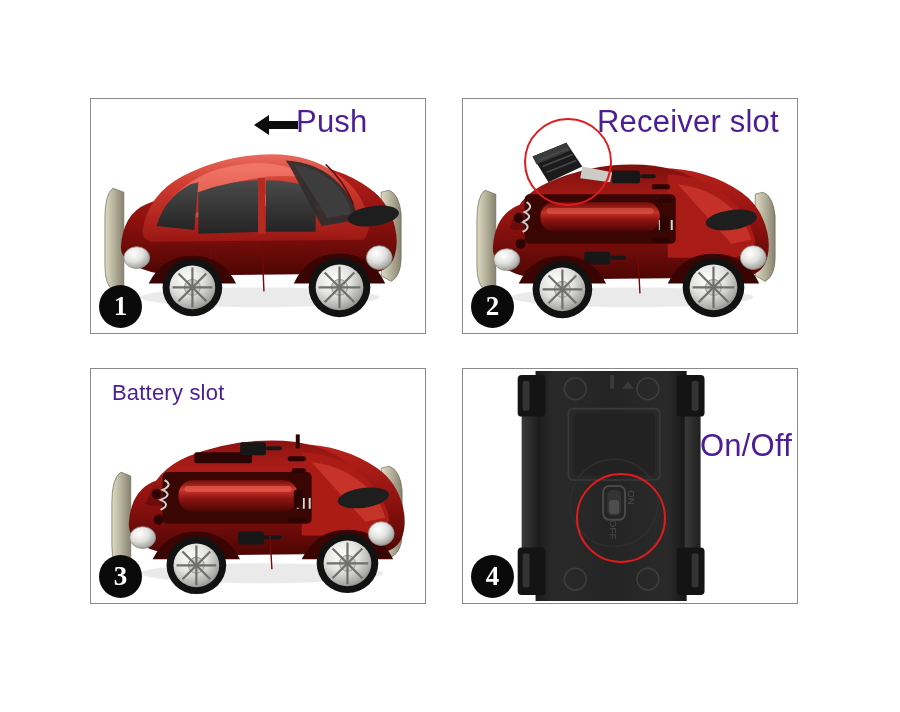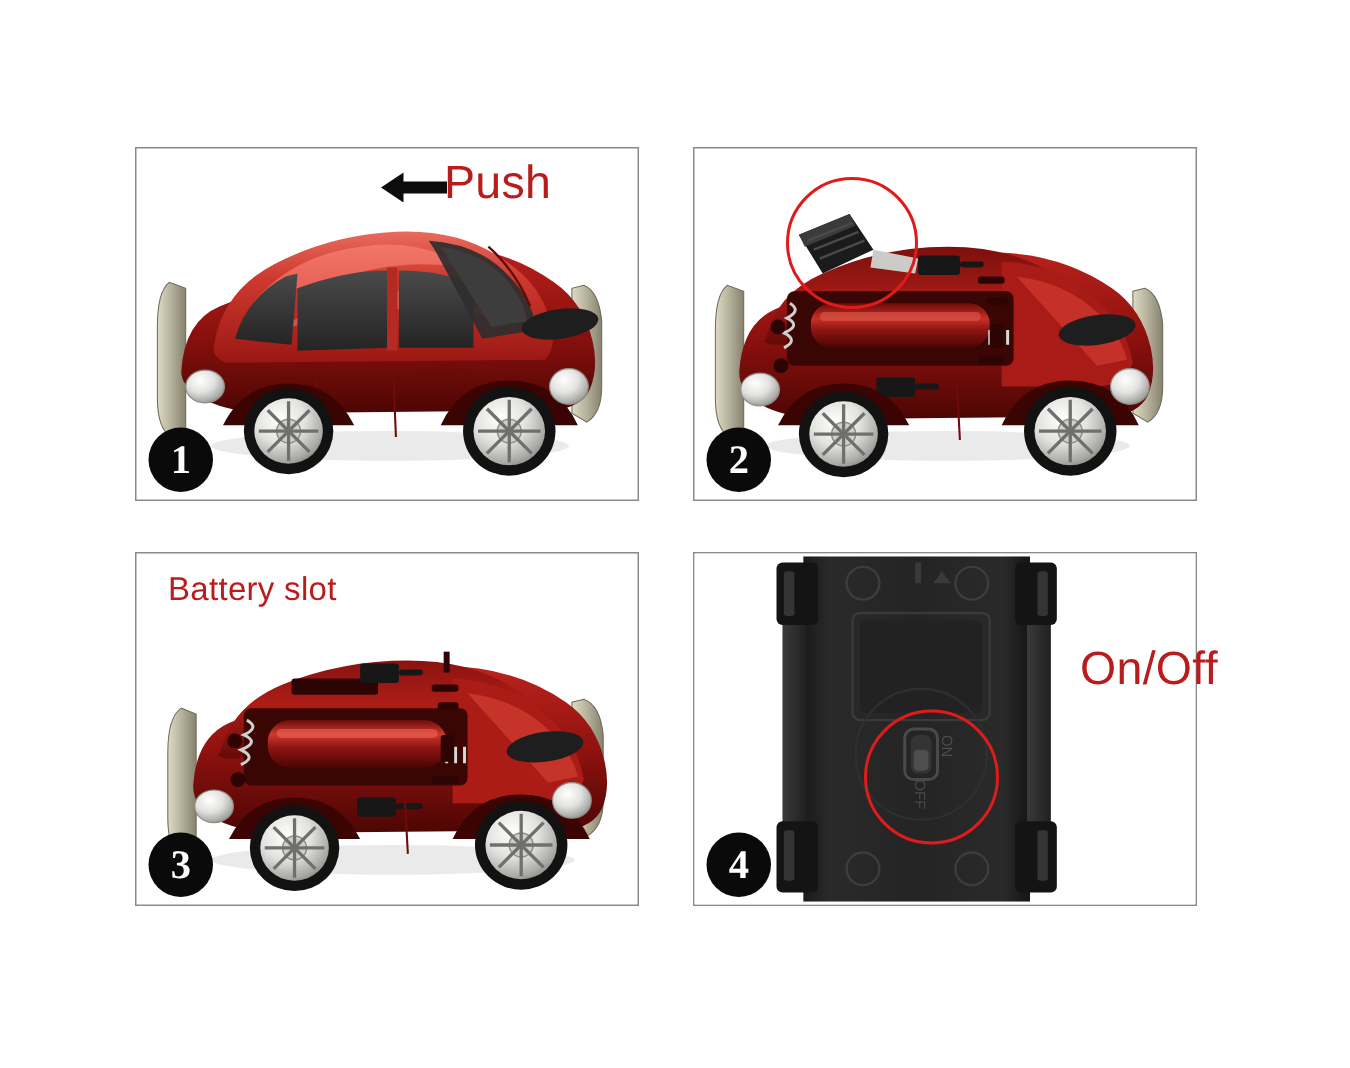--- a/index.html
+++ b/index.html
@@ -17,28 +17,28 @@
     overflow:hidden;
     box-sizing:border-box;
   }
   #panel1{left:90px;  top:98px;  width:336px; height:236px;}
   #panel2{left:462px; top:98px;  width:336px; height:236px;}
   #panel3{left:90px;  top:368px; width:336px; height:236px;}
   #panel4{left:462px; top:368px; width:336px; height:236px;}
 
   
   .caption{
-    position:absolute;color:#b91c1c;white-space:nowrap;
+    position:absolute;color:#4c1d95;white-space:nowrap;
     font-weight:400;letter-spacing:.2px;
     font-family:"Liberation Sans", sans-serif;
   }
   #cap-push{left:296px;top:104px;font-size:31px;}
   #cap-receiver{left:597px;top:104px;font-size:31px;}
   #cap-battery{left:112px;top:380px;font-size:22px;}
-  #cap-onoff{left:700px;top:428px;font-size:31px;z-index:40;padding-left:20px;}
+  #cap-onoff{left:700px;top:428px;font-size:31px;z-index:40;}
 
   
   .arrow-left{position:absolute;left:254px;top:114px;width:44px;height:22px;z-index:30;}
 
   
   .badge{
     position:absolute;width:43px;height:43px;border-radius:50%;
     background:#0a0a0a;color:#fff;z-index:35;
     display:flex;align-items:center;justify-content:center;
     font-size:27px;font-weight:700;line-height:1;
@@ -453,20 +453,21 @@
   </div>
 
   <div class="red-ring" id="ring-receiver"></div>
   <div class="red-ring" id="ring-onoff"></div>
 
   <svg class="arrow-left" viewBox="0 0 44 22">
     <path d="M0,11 L15,1 L15,7 L44,7 L44,15 L15,15 L15,21 Z" fill="#0c0c0c"></path>
   </svg>
 
   <div class="caption" id="cap-push">Push</div>
+  <div class="caption" id="cap-receiver">Receiver slot</div>
   <div class="caption" id="cap-battery">Battery slot</div>
   <div class="caption" id="cap-onoff">On/Off</div>
 
   <div class="badge" id="badge1">1</div>
   <div class="badge" id="badge2">2</div>
   <div class="badge" id="badge3">3</div>
   <div class="badge" id="badge4">4</div>
 
 </div>
 

